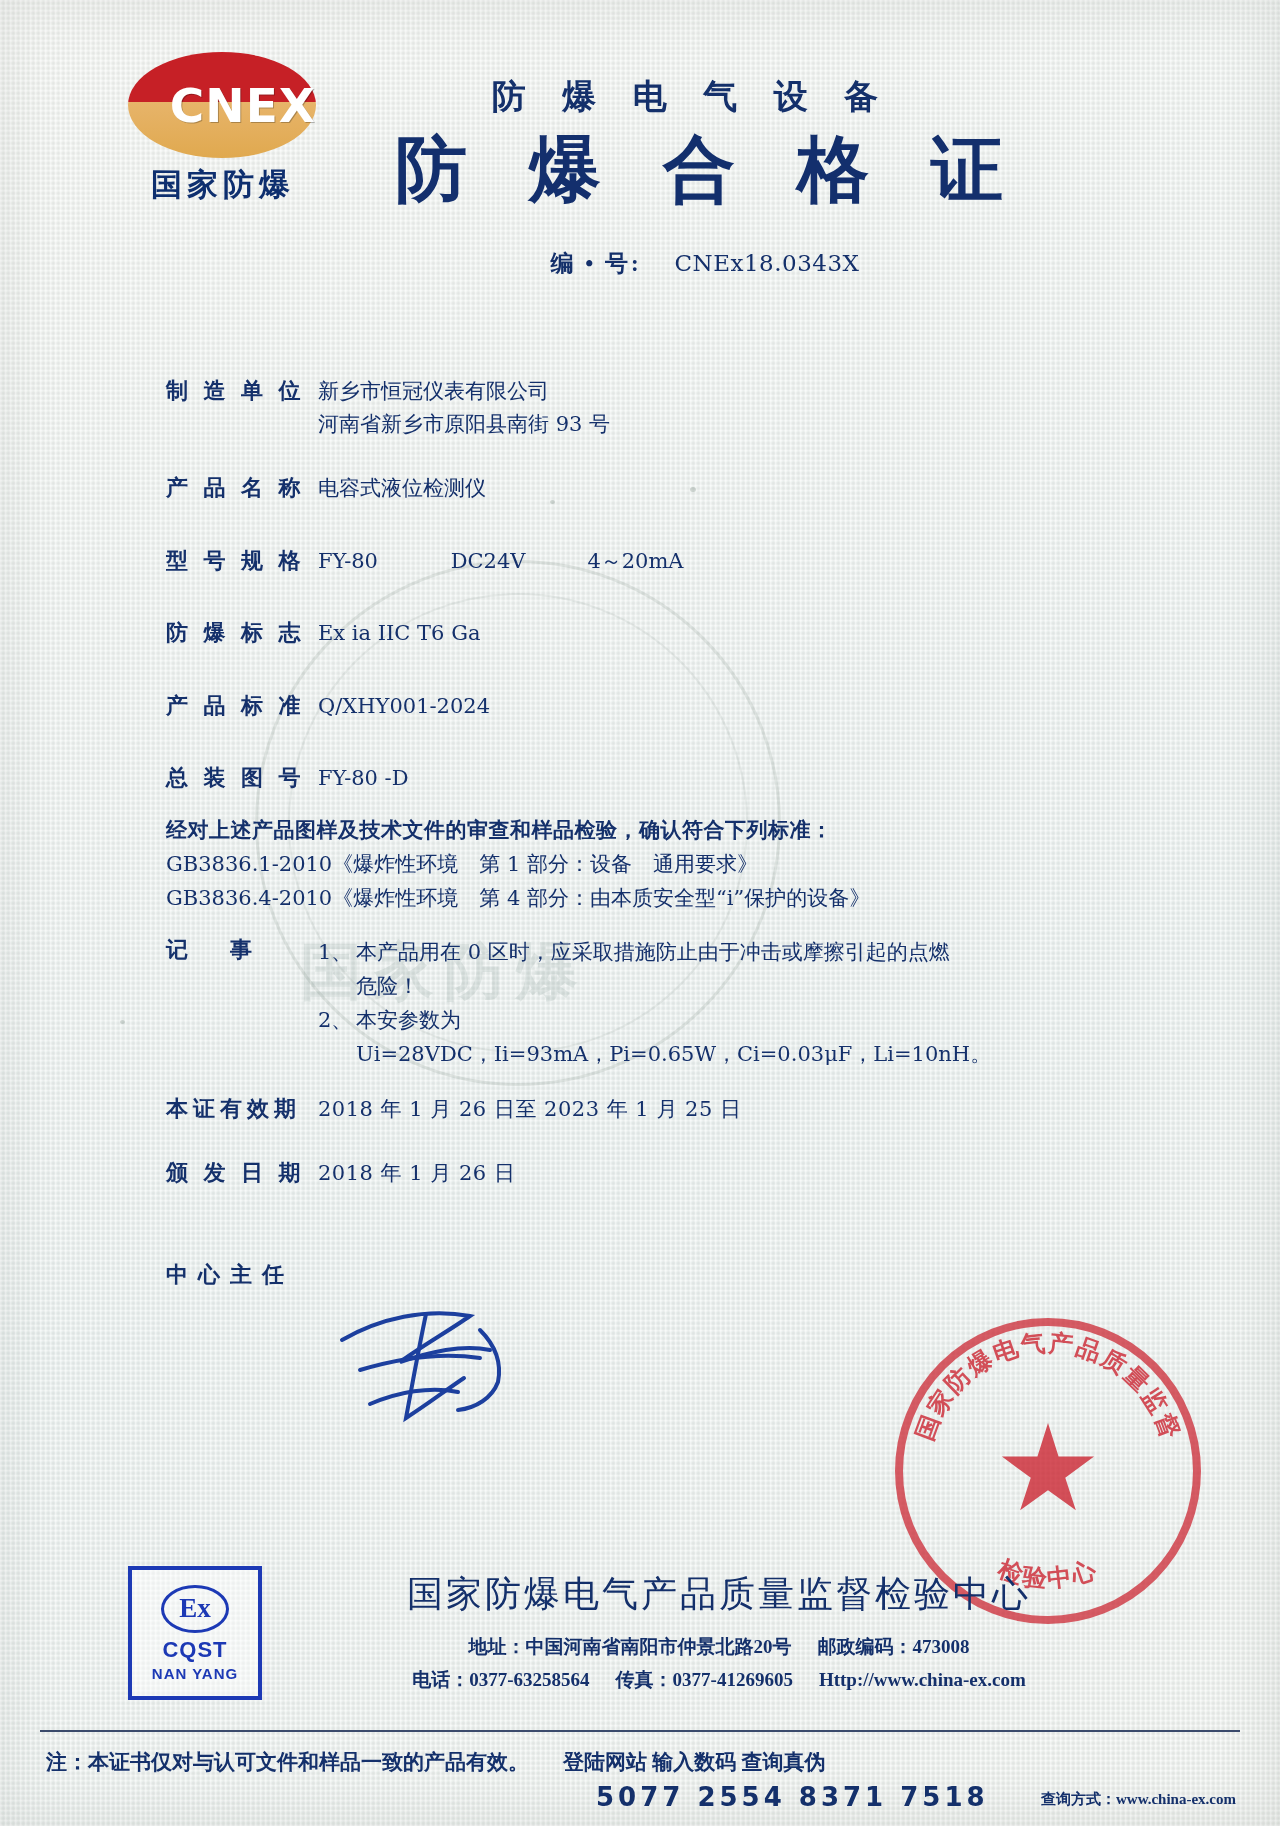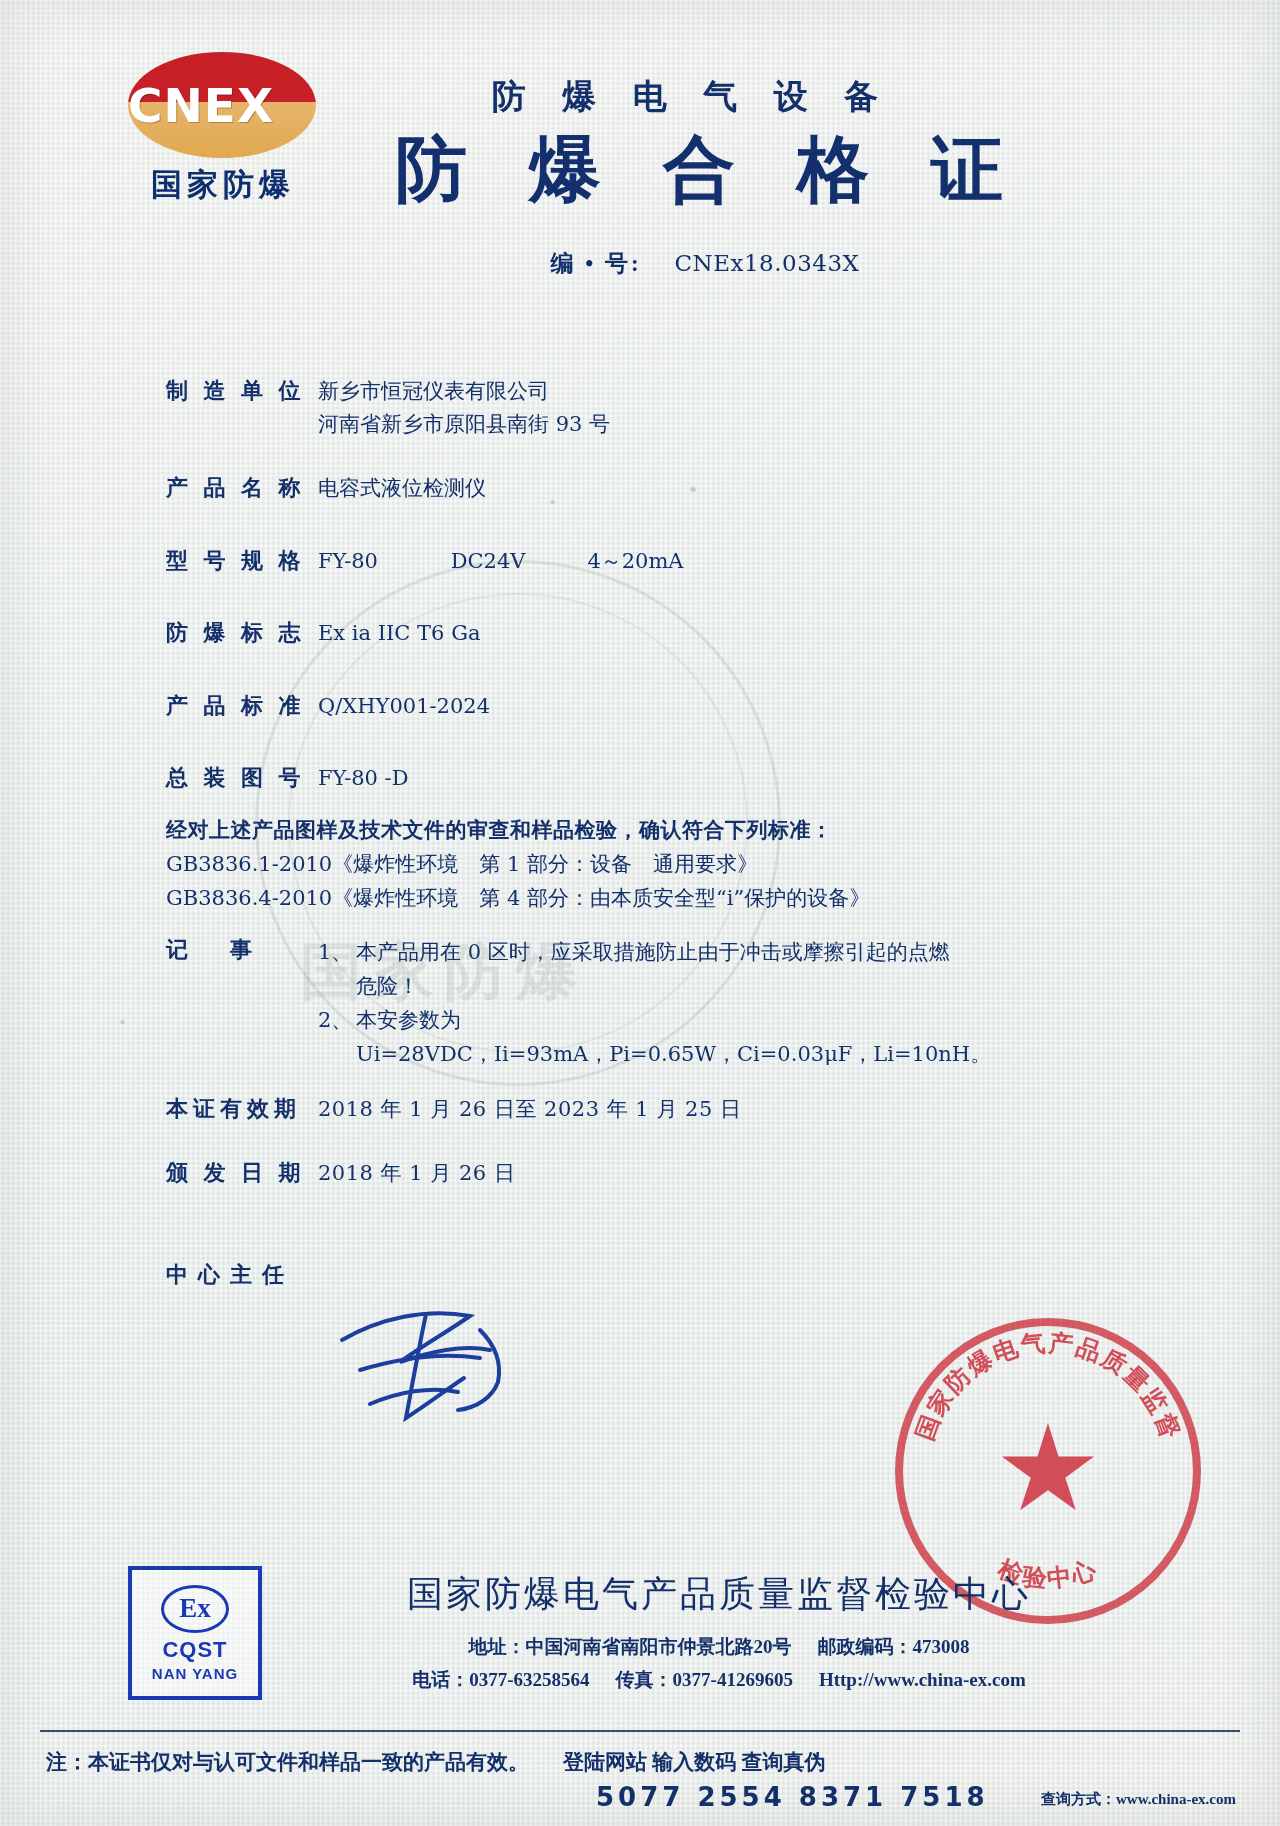--- a/index.html
+++ b/index.html
@@ -68,21 +68,21 @@
     text-align: center;
   }
   .logo-ellipse {
     position: relative;
     width: 188px;
     height: 106px;
     border-radius: 50%;
     background: linear-gradient(180deg, #c62026 0%, #c62026 47%, #e7b46a 47%, #e0a94f 100%);
     display: flex;
     align-items: center;
-    justify-content: flex-start;
+    justify-content: flex-end;
   }
   .logo-ellipse span {
     font-family: "DejaVu Sans", sans-serif;
     font-weight: bold;
     font-size: 47px;
     letter-spacing: 1px;
     color: #ffffff;
     text-shadow: 1px 1px 0 rgba(0,0,0,0.25);
   }
   .logo-sub {

